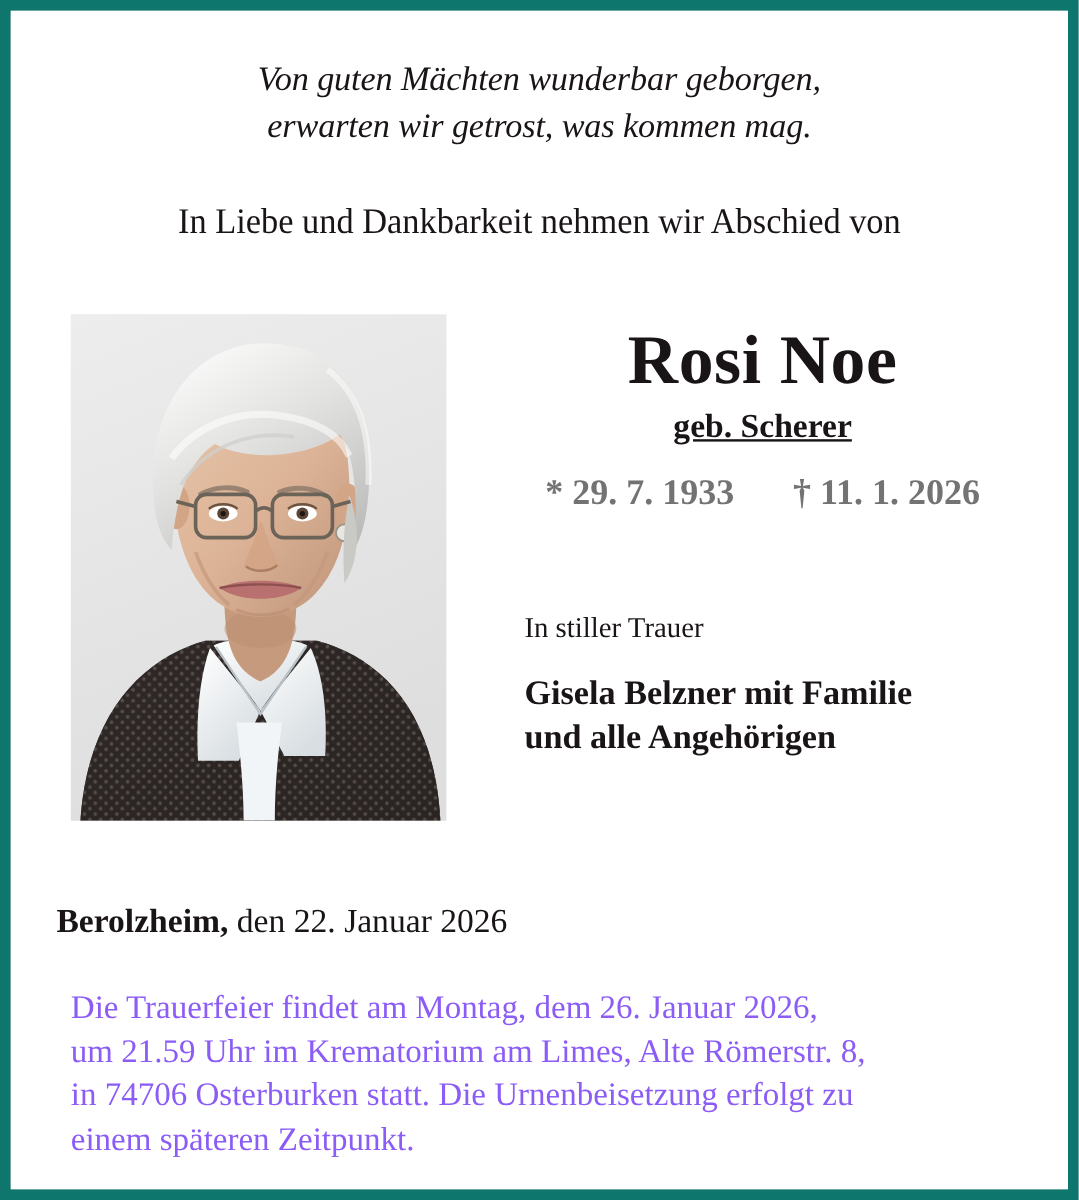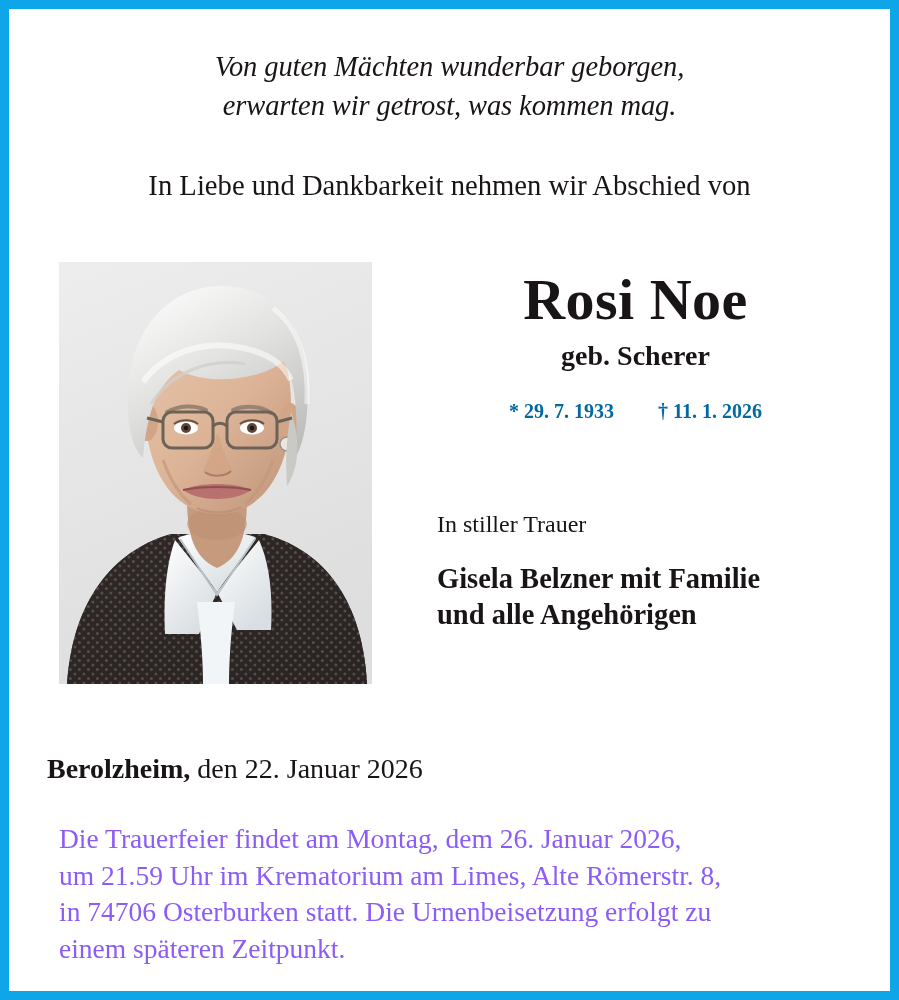--- a/index.html
+++ b/index.html
@@ -14,21 +14,21 @@
     color: #1a1a1a;
     overflow: hidden;
   }
 
   .notice {
     position: relative;
     box-sizing: border-box;
     width: 899px;
     height: 1000px;
     background: #ffffff;
-    border: 9px solid #0ea5e9;
+    border: 9px solid #0f766e;
     outline: 1px solid #8d8a8b;
     outline-offset: -10px;
   }
 
   .inner {
     position: absolute;
     inset: 0;
     background: #ffffff;
   }
 
@@ -87,28 +87,29 @@
     line-height: 62px;
     letter-spacing: 0.5px;
     color: #191416;
   }
   .maiden-name {
     margin-top: 9px;
     font-size: 28px;
     font-weight: bold;
     line-height: 32px;
     color: #191416;
+    text-decoration: underline;
   }
   .dates {
     margin-top: 21px;
-    font-size: 20px;
+    font-size: 30px;
     font-weight: bold;
     line-height: 36px;
     white-space: nowrap;
-    color: #0369a1;
+    color: #737373;
   }
   .dates .sym { font-weight: bold; }
   .dates .gap { display: inline-block; width: 34px; }
 
   .mourn-block {
     position: absolute;
     left: 428px;
     top: 498px;
     text-align: left;
   }

